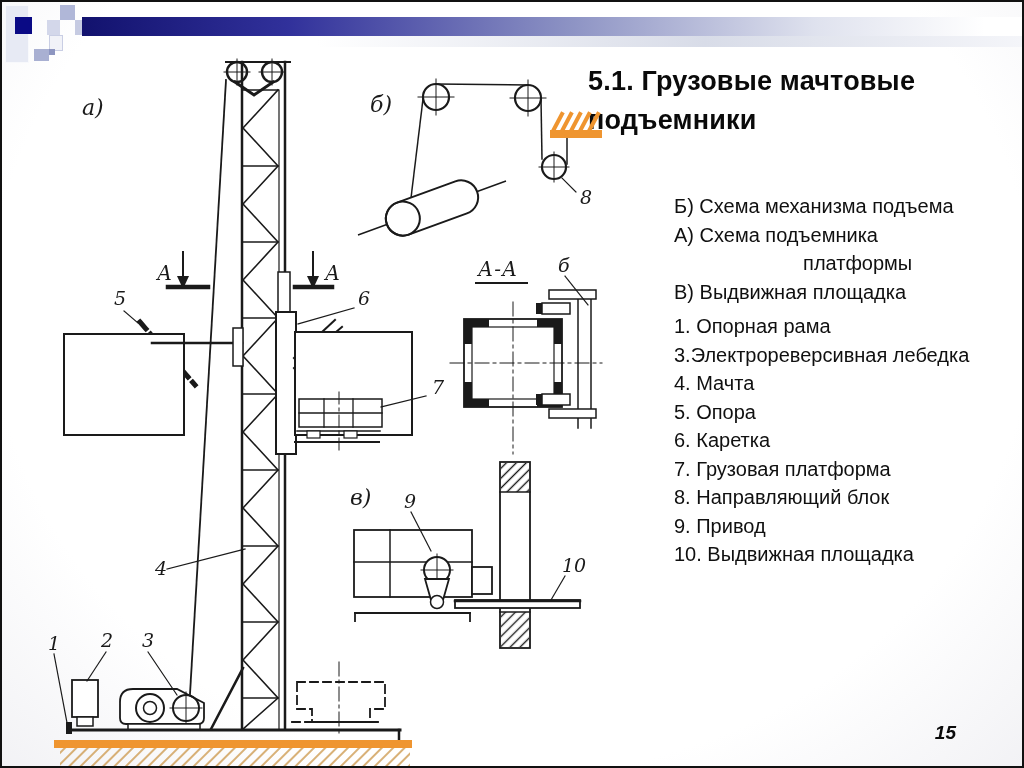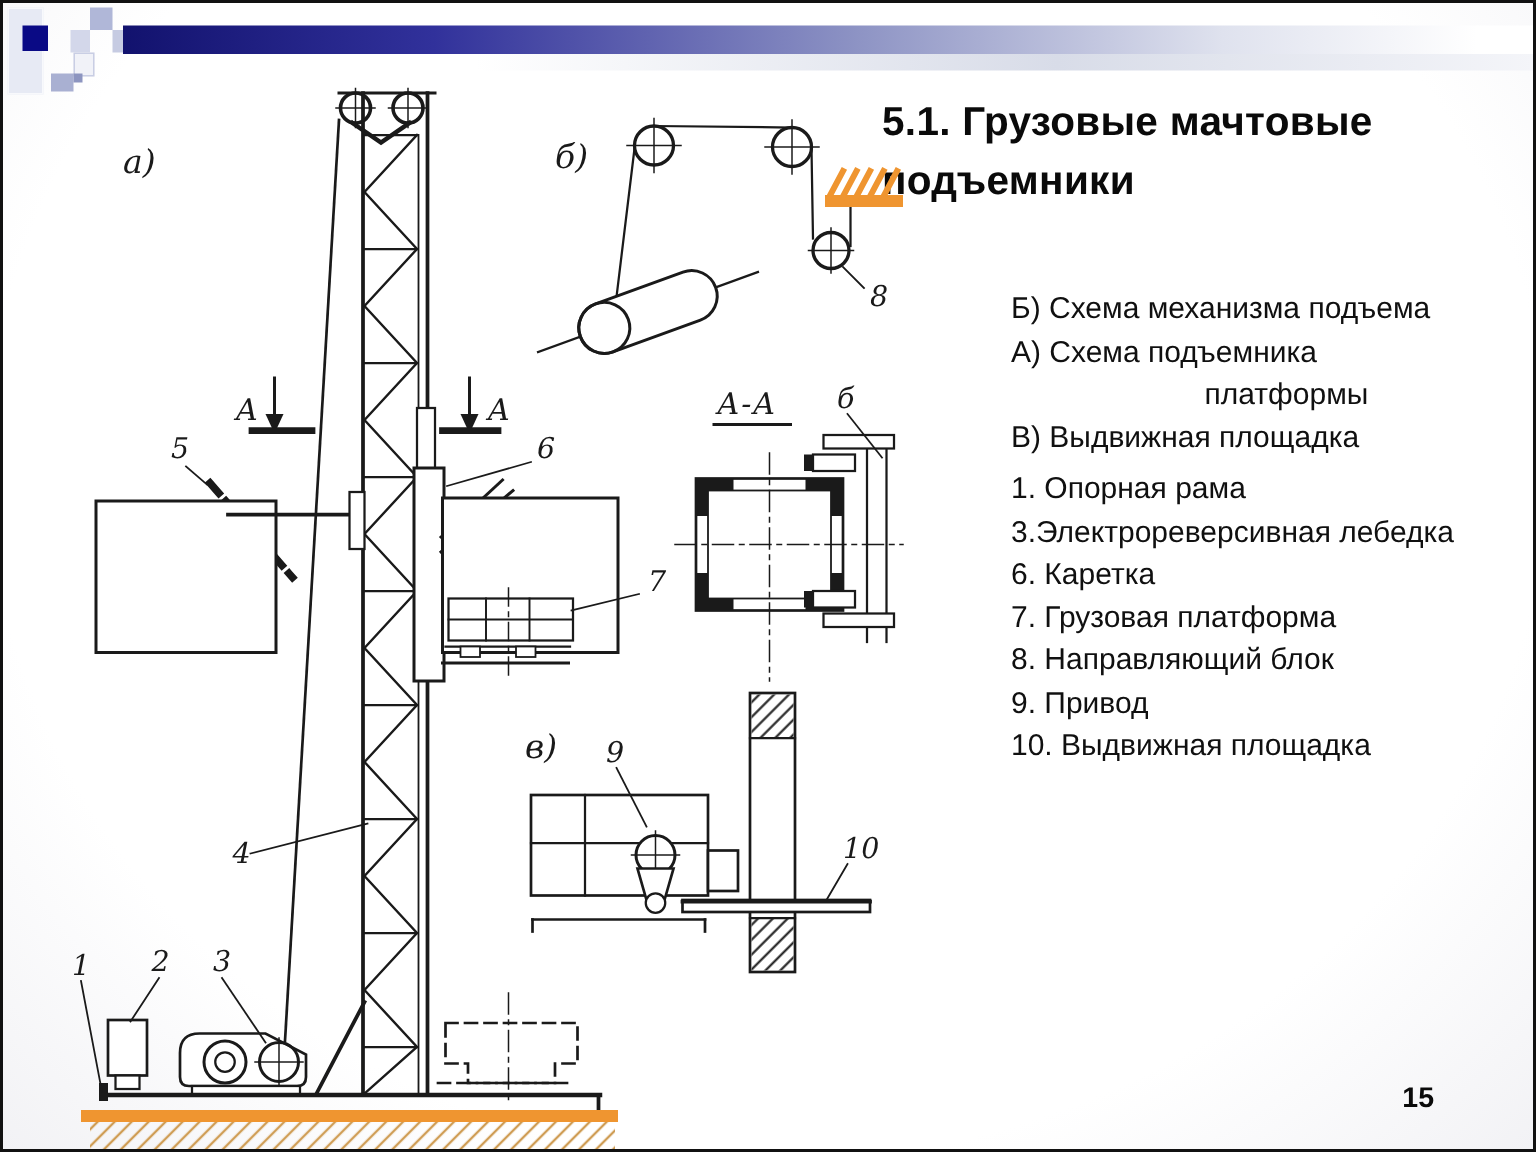--- a/index.html
+++ b/index.html
@@ -22,21 +22,21 @@
   .sq-3{left:73px;top:18px;width:7px;height:15px;background:#c6cbe2;}
   .sq-4{left:47px;top:33px;width:12px;height:14px;background:#f1f2f8;border:1px solid #c9cee4;}
   .sq-5{left:32px;top:47px;width:15px;height:12px;background:#a9b0d2;}
   .sq-6{left:47px;top:47px;width:6px;height:6px;background:#8d95c0;}
   
   .title{position:absolute;left:586px;top:60px;width:372px;text-align:left;
     font-weight:bold;font-size:27px;line-height:1.45;color:#0a0a0a;letter-spacing:.2px;}
   .legend{position:absolute;left:672px;top:190px;font-size:20px;line-height:28.5px;color:#101010;}
   .legend .indent{padding-left:72px;text-align:center;}
   .legend .gap{margin-top:6px;}
-  .page-num{position:absolute;right:66px;bottom:22px;font-weight:bold;font-size:19px;color:#0a0a0a;}
+  .page-num{position:absolute;right:66px;bottom:22px;font-weight:bold;font-size:19px;color:#0a0a0a;font-style:italic;}
   
   .figure{position:absolute;left:0;top:0;}
   .figure text{font-family:"DejaVu Serif",serif;font-style:italic;fill:#1a1a1a;stroke:none;}
   .lbl{font-size:19px;}
   .lbl-big{font-size:22px;}
   .lbl-sec{font-size:20px;letter-spacing:1px;}
 </style>
 </head>
 <body>
 
@@ -58,20 +58,22 @@
     <div>подъемники</div>
   </div>
 
   <div class="legend">
     <div>Б) Схема механизма подъема</div>
     <div>А) Схема подъемника</div>
     <div class="indent">платформы</div>
     <div>В)  Выдвижная площадка</div>
     <div class="gap">1. Опорная рама</div>
     <div>3.Электрореверсивная лебедка</div>
+    <div>4. Мачта</div>
+    <div>5. Опора</div>
     <div>6. Каретка</div>
     <div>7. Грузовая платформа</div>
     <div>8. Направляющий блок</div>
     <div>9. Привод</div>
     <div>10. Выдвижная площадка</div>
   </div>
 
   <svg class="figure" width="620" height="768" viewBox="0 0 620 768">
     <defs>
       <pattern id="hatchTan" patternUnits="userSpaceOnUse" width="8" height="8" patternTransform="rotate(-45)">

